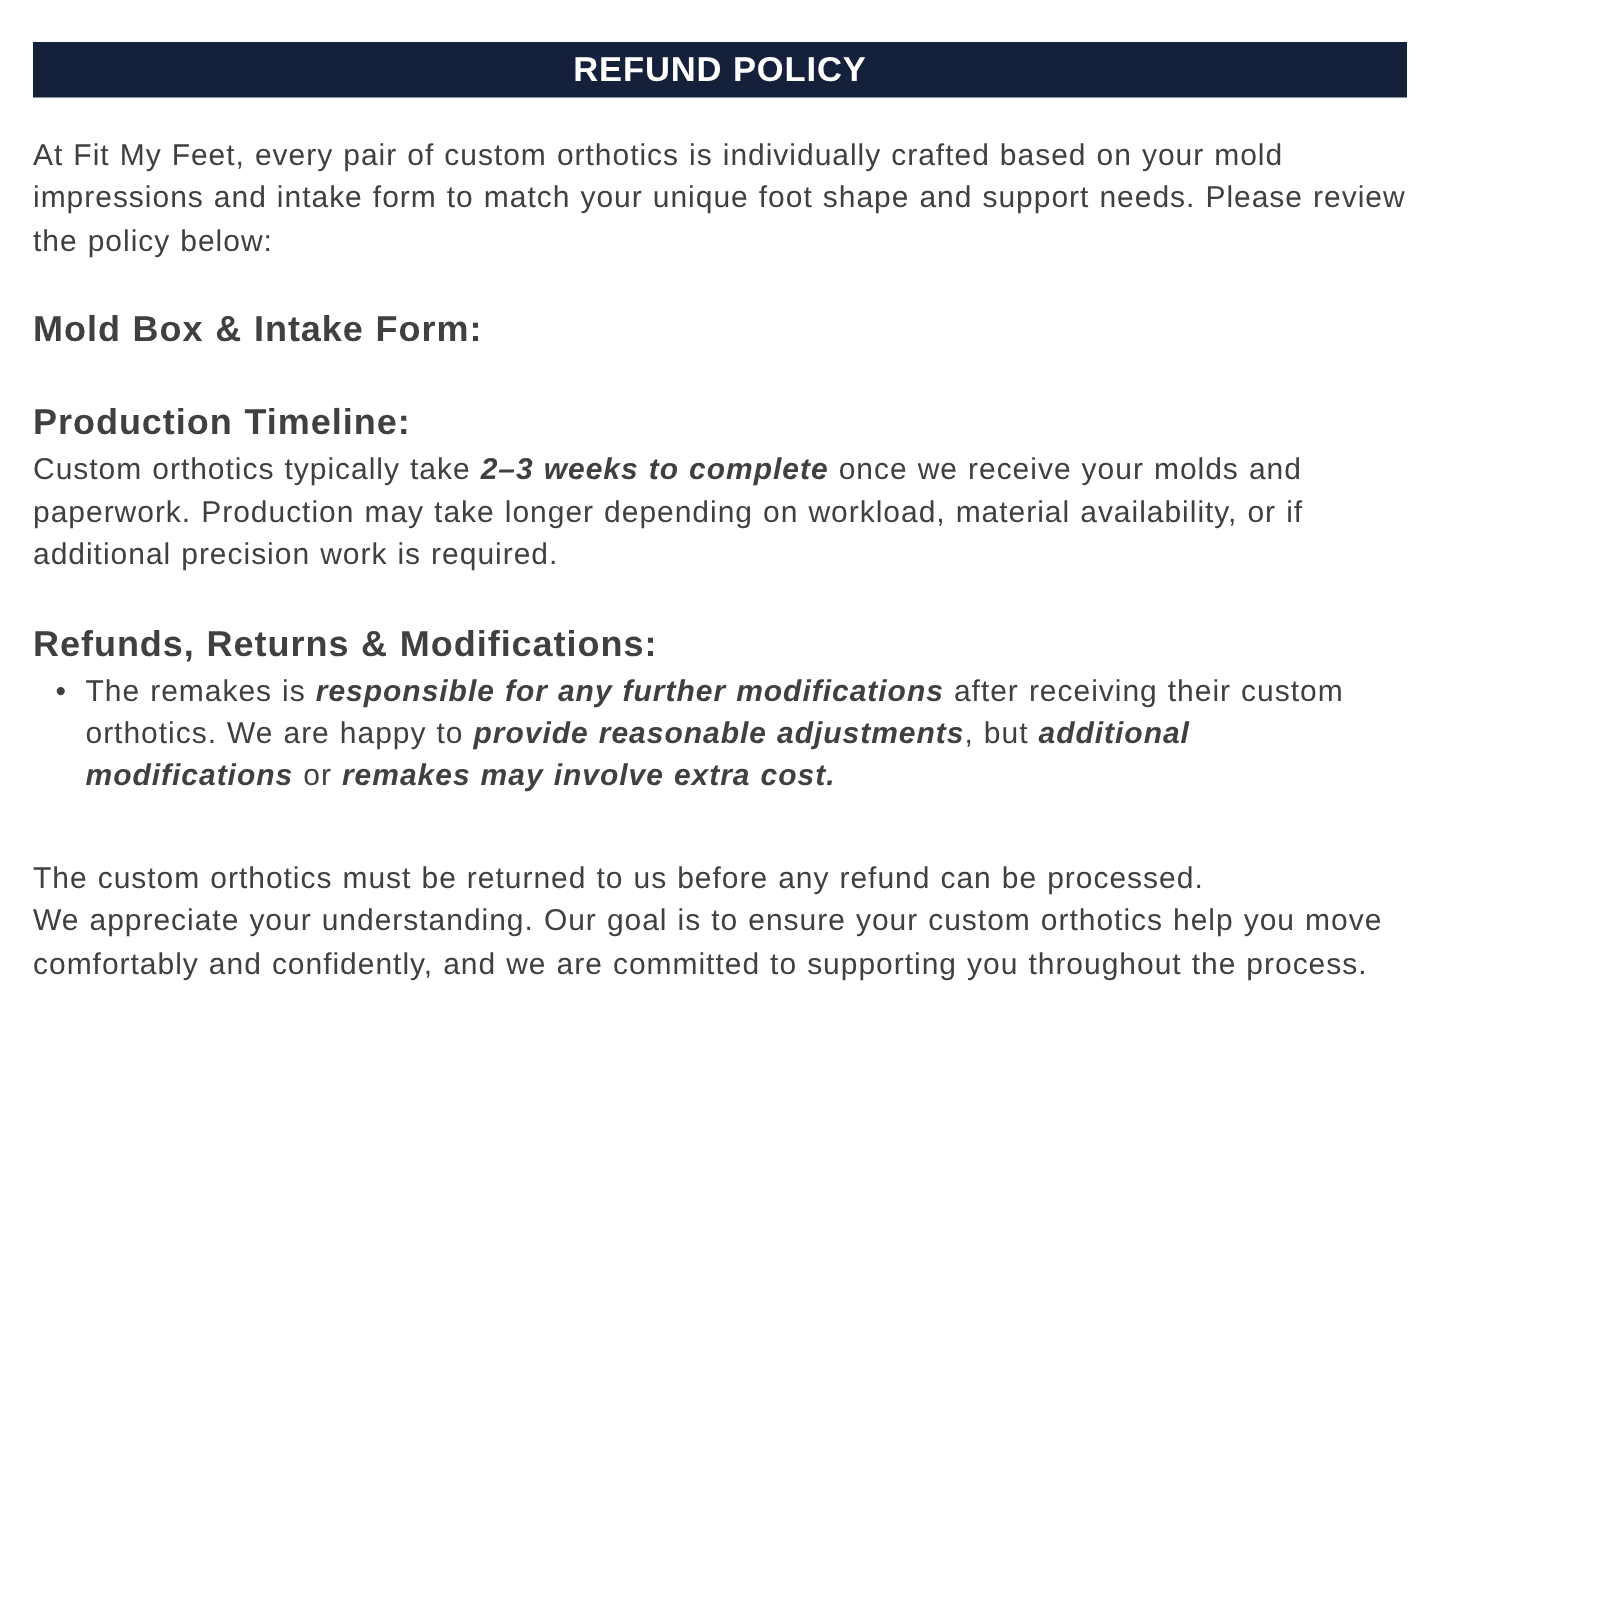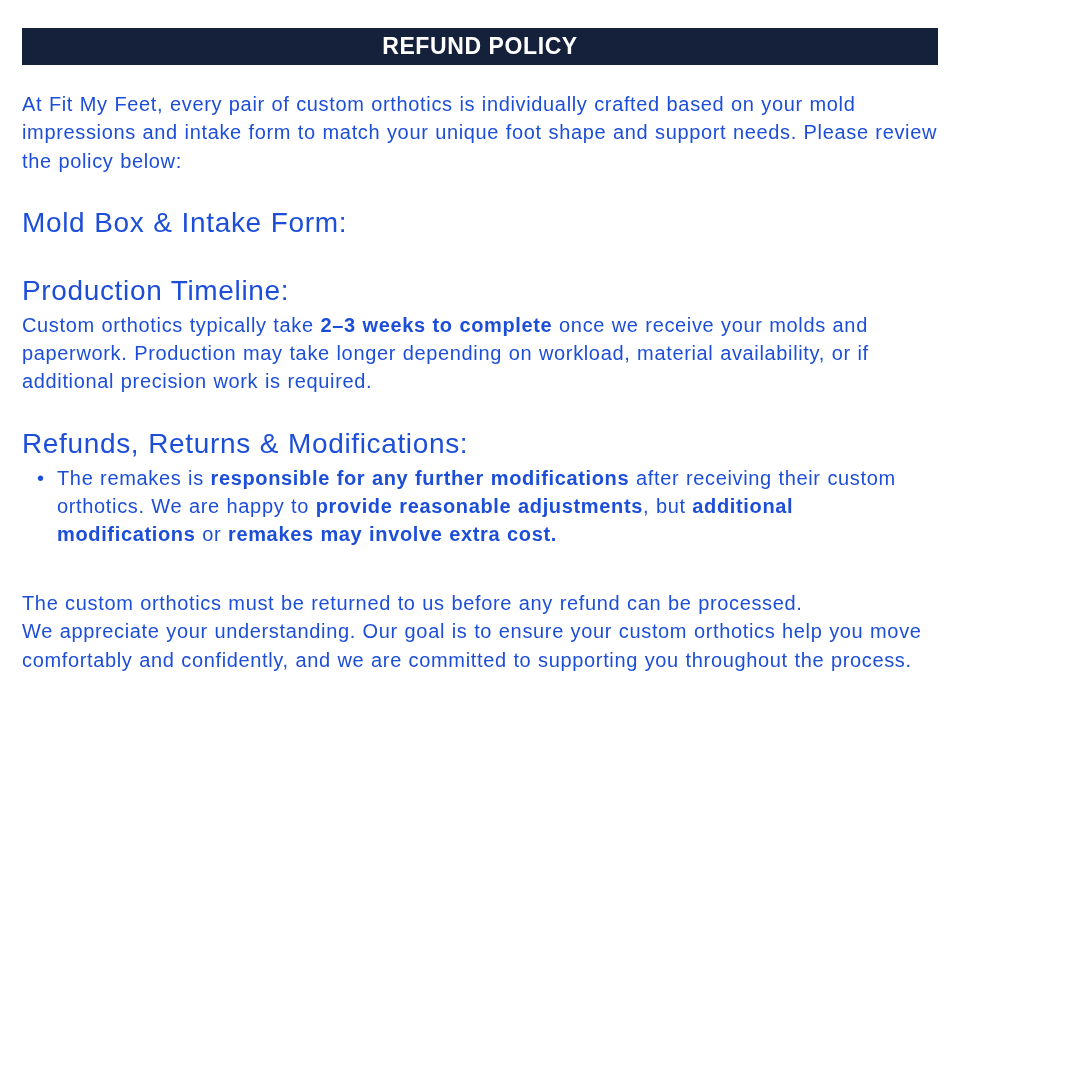--- a/index.html
+++ b/index.html
@@ -25,46 +25,46 @@
   }
   .title-bar h1 {
     margin: 0;
     color: #ffffff;
     font-size: 23px;
     font-weight: 700;
     letter-spacing: 0.6px;
   }
   .content {
     margin: 25px 22px 0 22px;
-    color: #1d4ed8;
+    color: #404040;
     font-size: 20px;
     line-height: 1.42;
     letter-spacing: 0.65px;
     word-spacing: 0.5px;
   }
   .para { margin: 0; }
   .heading {
     margin: 28px 0 0 0;
-    font-size: 28px;
-    font-weight: 400;
+    font-size: 24px;
+    font-weight: 700;
   }
   .gap { margin-top: 40px; }
   ul.bullets {
     margin: 0;
     padding: 0 0 0 35px;
     list-style: none;
   }
   ul.bullets li { position: relative; }
   ul.bullets li::before {
     content: "\2022";
     position: absolute;
     left: -20px;
     top: 0;
   }
-  b { font-weight: 700; }
+  b { font-weight: 700; font-style: italic; }
 </style>
 </head>
 <body>
 
 <div class="page">
 
   <header class="title-bar">
     <h1>REFUND POLICY</h1>
   </header>
 

